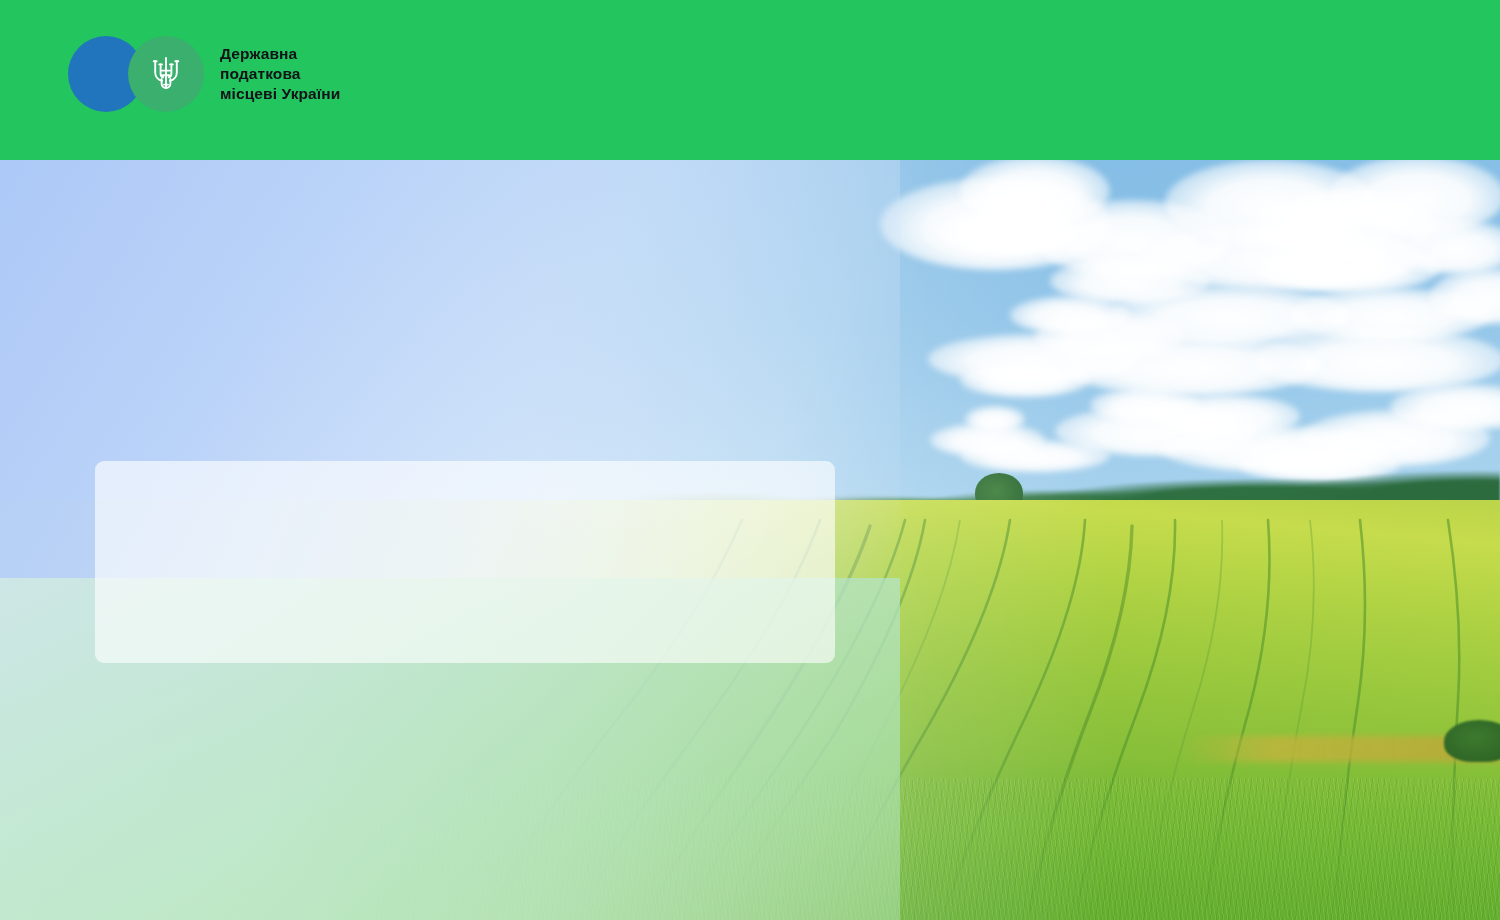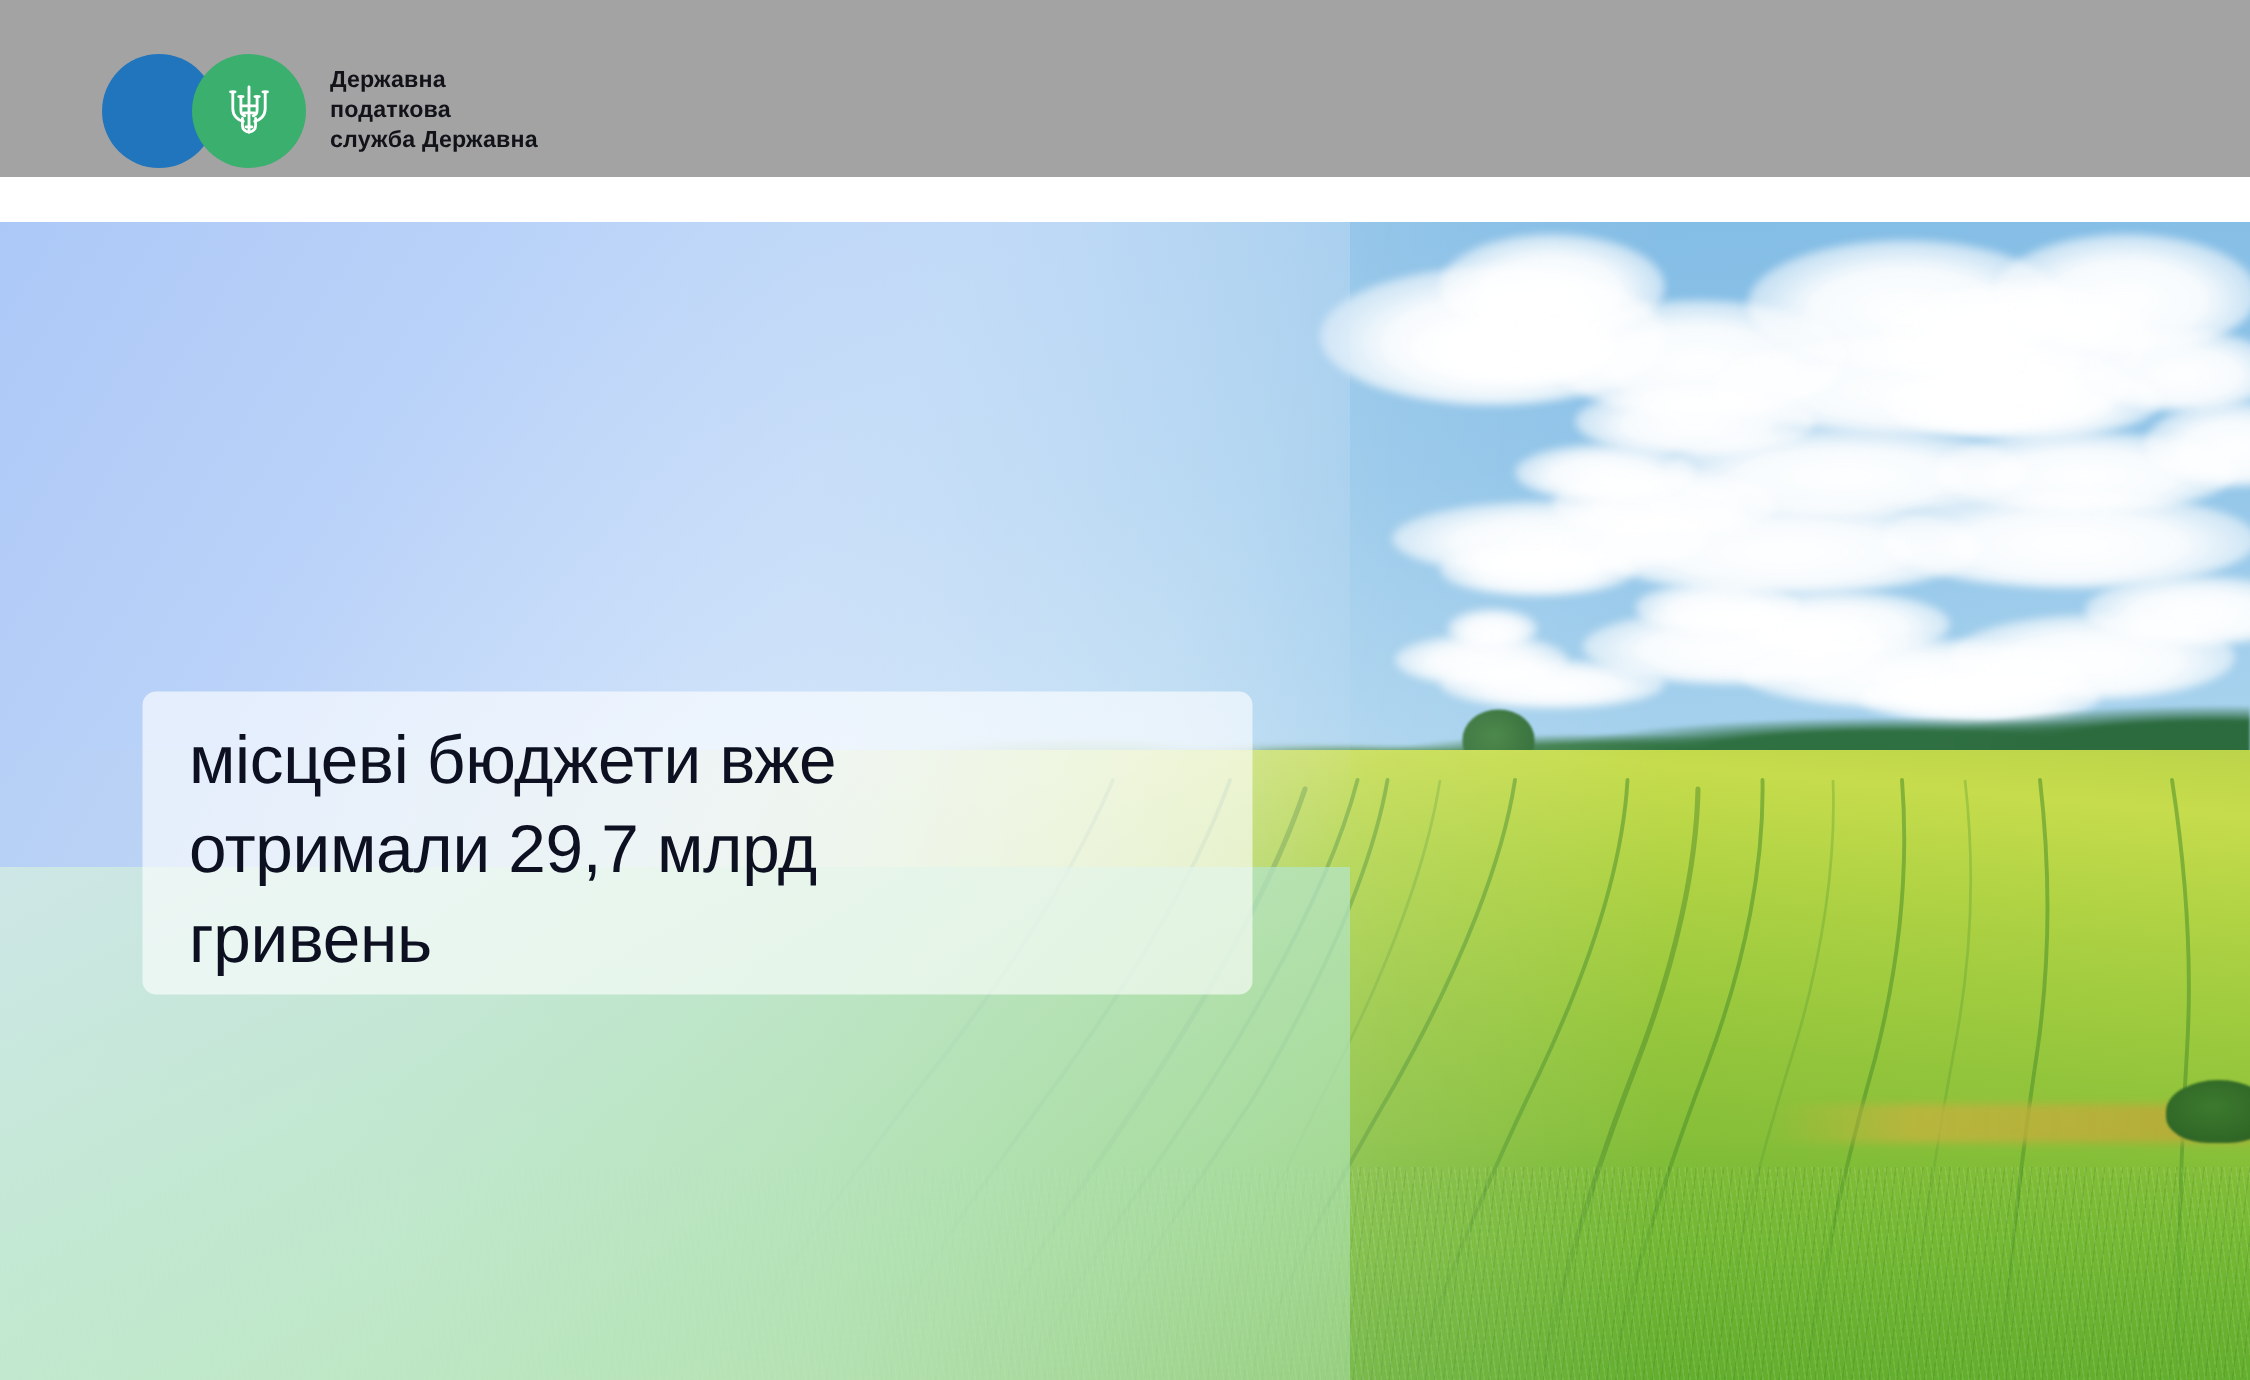--- a/index.html
+++ b/index.html
@@ -12,22 +12,22 @@
     background: #ffffff;
     font-family: "Liberation Sans", "DejaVu Sans", sans-serif;
   }
 
   #page { position: relative; width: 1500px; height: 920px; overflow: hidden; }
 
   
   .header {
     position: absolute;
     top: 0; left: 0;
-    width: 1500px; height: 118px;
-    background: #a3a3a3;
+    width: 1500px; height: 160px;
+    background: #22c55e;
     z-index: 40;
   }
 
   .logo-block {
     position: absolute;
     left: 68px; top: 36px;
     display: flex;
     align-items: center;
   }
 
@@ -317,21 +317,21 @@
               <path d="M19.0 9.4 L21.8 9.4"></path>
               <path d="M13.0 29.6 L17.0 29.6"></path>
             </g>
           </svg>
         </div>
       </div>
 
       <div class="logo-text">
         <div>Державна</div>
         <div>податкова</div>
-        <div>служба Державна</div>
+        <div>місцеві України</div>
       </div>
 
     </div>
   </div>
 
   <div class="stage">
 
     <div class="sky"></div>
 
     <div>
@@ -407,19 +407,14 @@
 
     <div class="wash-left"></div>
     <div class="wash-blue"></div>
     <div class="wash-green"></div>
 
   </div>
 
   <div class="sub-panel"></div>
 
 
-  <div class="subtitle">
-    <span>місцеві бюджети вже</span>
-    <span>отримали 29,7 млрд</span>
-    <span>гривень</span>
-  </div>
 
 </div>
 
 </body></html>

